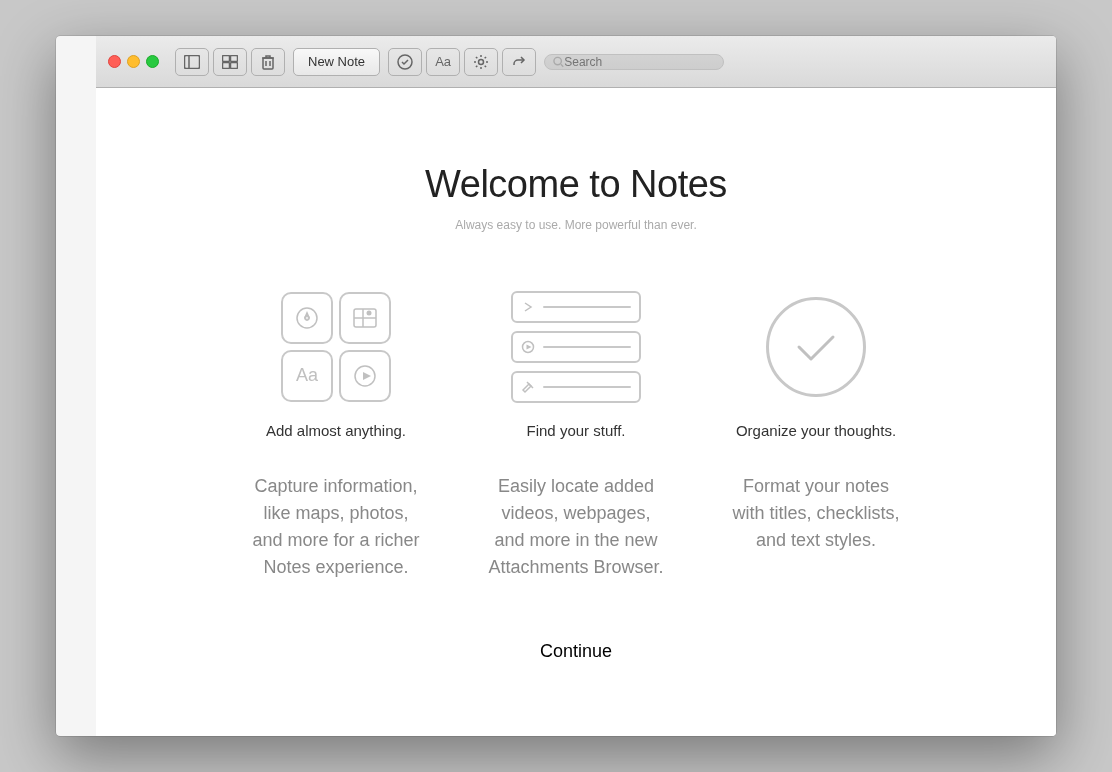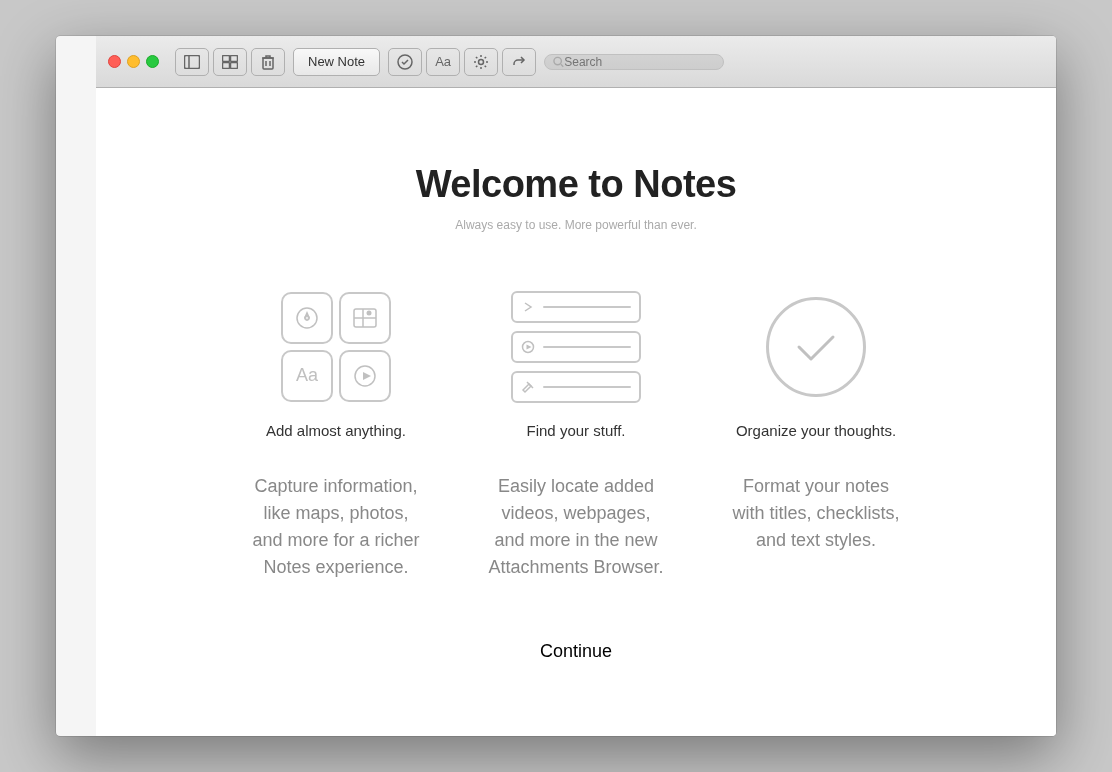--- a/index.html
+++ b/index.html
@@ -112,21 +112,21 @@
       background: #ffffff;
       display: flex;
       flex-direction: column;
       align-items: center;
       justify-content: center;
       padding: 40px 60px;
     }
 
     .welcome-title {
       font-size: 38px;
-      font-weight: 700;
+      font-weight: 400;
       color: #222;
       margin-bottom: 12px;
       letter-spacing: -0.5px;
     }
 
     .welcome-subtitle {
       font-size: 12px;
       color: #aaa;
       margin-bottom: 60px;
     }

